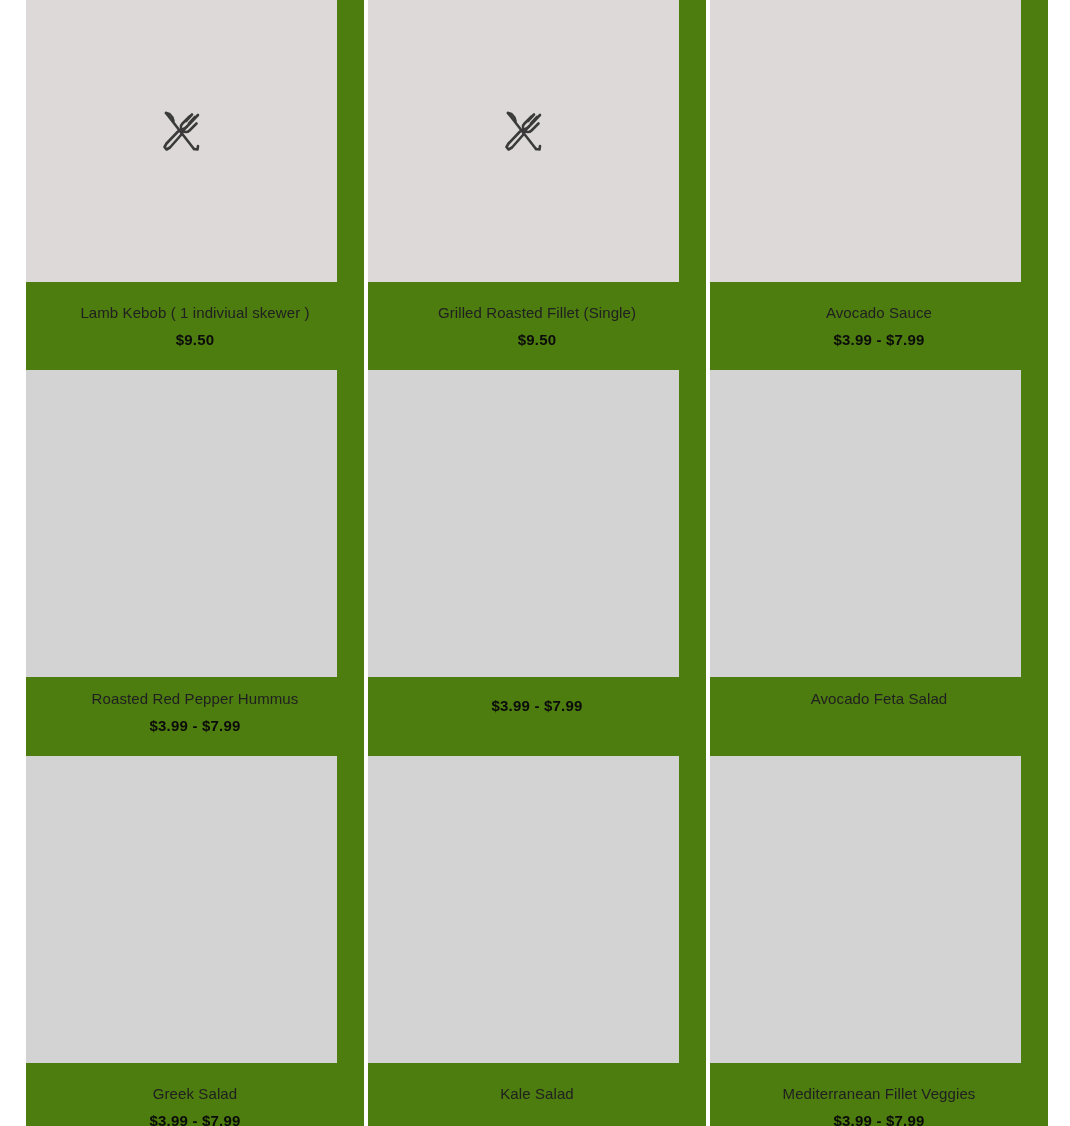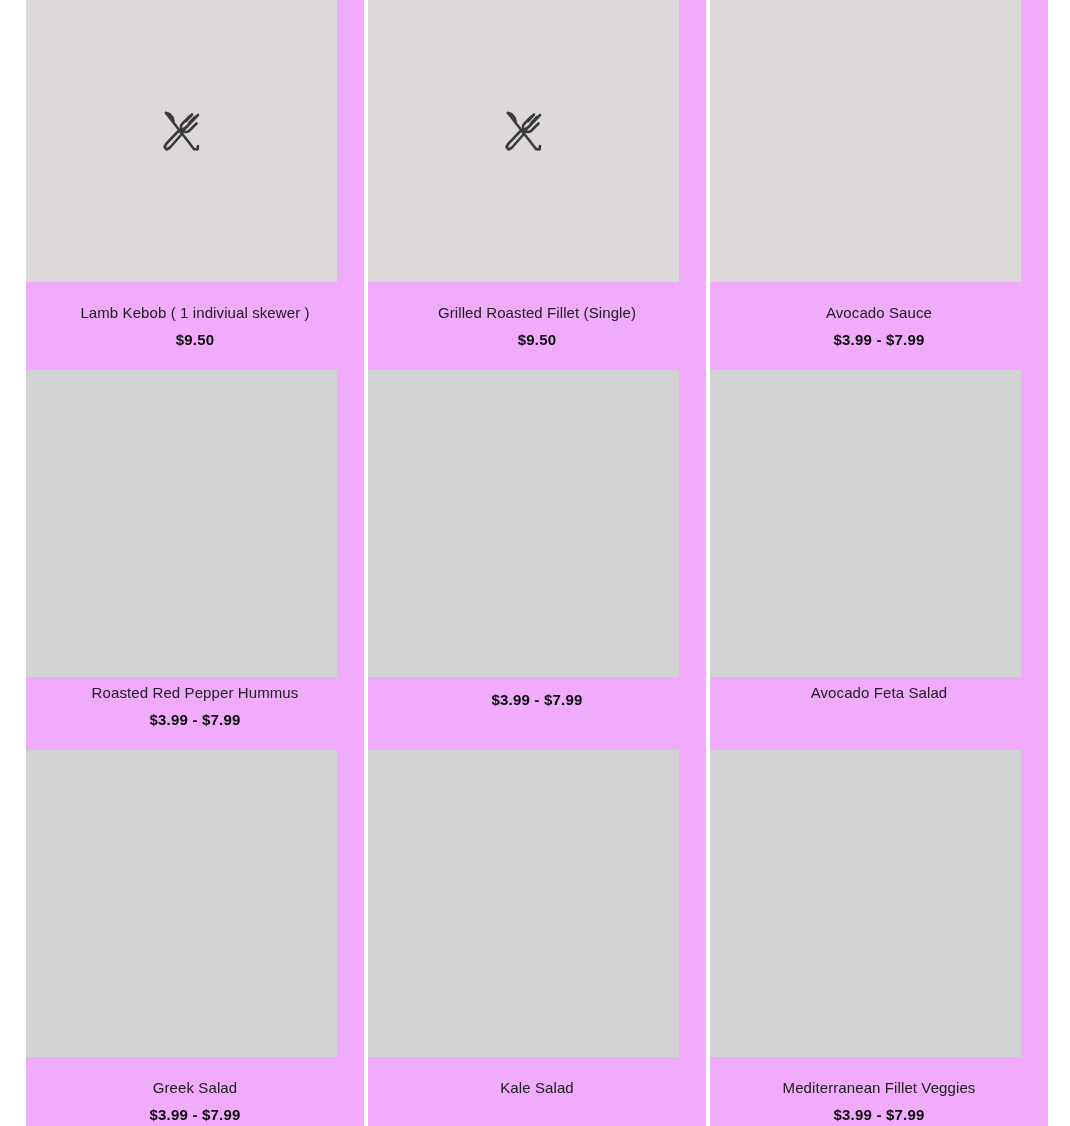--- a/index.html
+++ b/index.html
@@ -22,21 +22,21 @@
     padding: 0 26px;
     display: grid;
     grid-template-columns: repeat(3, 311px);
     column-gap: 31px;
     row-gap: 0;
     justify-content: start;
   }
 
   .product-card {
     width: 338px;
-    background: #f0abfc;
+    background: #4d7c0f;
     text-align: center;
   }
 
   .card-media {
     position: relative;
     width: 311px;
     background: #d3d3d3;
     display: flex;
     align-items: center;
     justify-content: center;
@@ -84,21 +84,21 @@
     font-size: 15px;
     line-height: 20px;
     font-weight: 700;
     color: #0b0b0b;
     letter-spacing: 0.2px;
     margin-top: 7px;
   }
 
   
   .row-1 .card-body { padding-top: 21px; padding-bottom: 20px; }
-  .row-2 .card-body { padding-top: 6px; padding-bottom: 20px; }
+  .row-2 .card-body { padding-top: 12px; padding-bottom: 20px; }
   .row-3 .card-body { padding-top: 21px; padding-bottom: 12px; }
 </style>
 </head>
 <body>
 
 <div class="product-grid">
 
   <div class="product-card row-1">
     <div class="card-media">
       <span class="placeholder-icon">

